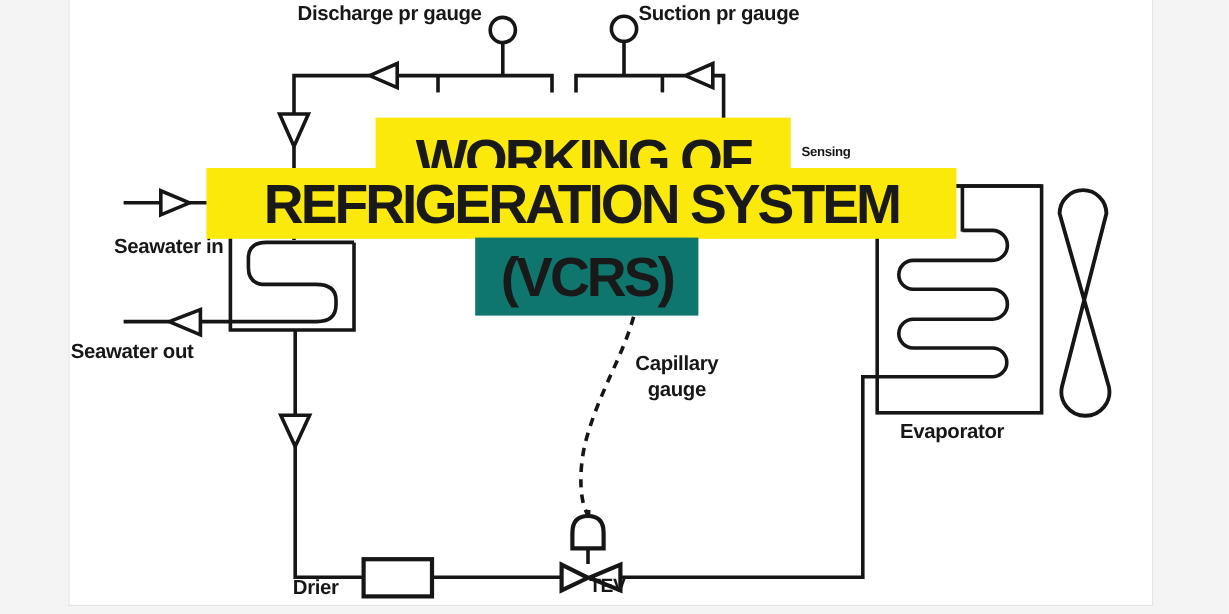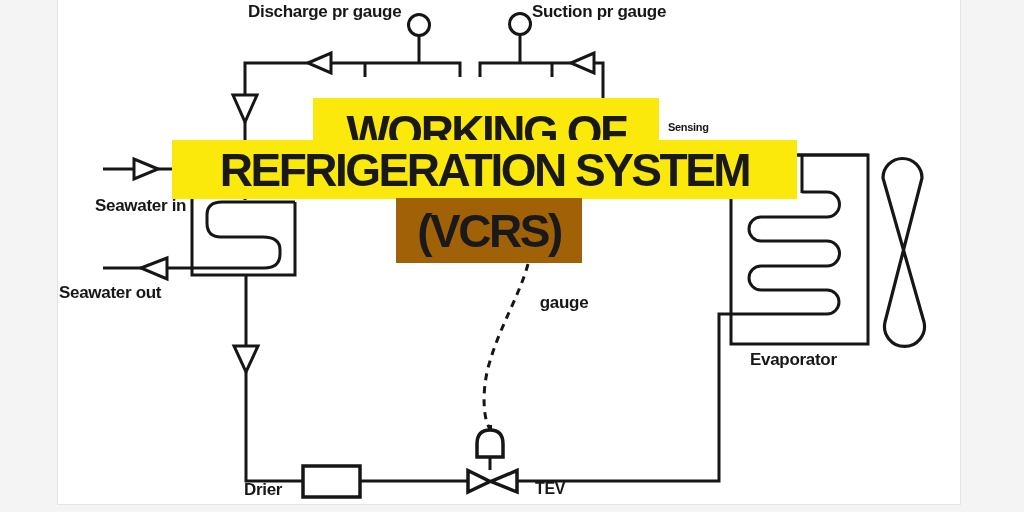--- a/index.html
+++ b/index.html
@@ -95,29 +95,30 @@
       <path stroke-width="3.5" d="M468,470.5 L468,492 L490,481.5 Z M517,470.5 L517,492 L491,481.5 Z"></path>
     </g>
   </svg>
 
   <div class="lbl" style="left:248px;top:2px;">Discharge pr gauge</div>
   <div class="lbl" style="left:532px;top:2px;">Suction pr gauge</div>
   <div class="lbl small" style="left:668px;top:121px;">Sensing</div>
   <div class="lbl" style="left:67px;top:196px;margin-left:28px;">Seawater in</div>
   <div class="lbl" style="left:59px;top:283px;">Seawater out</div>
   <div class="lbl center cap2" style="left:505px;top:292px;width:118px;">
+    <span>Capillary</span>
     <span>gauge</span>
   </div>
   <div class="lbl" style="left:750px;top:350px;">Evaporator</div>
   <div class="lbl" style="left:244px;top:480px;">Drier</div>
-  <div class="lbl" style="left:535px;top:480px;font-size:16px;">TEV</div>
+  <div class="lbl" style="left:491px;top:480px;font-size:16px;">TEV</div>
 
   <div class="hl" style="left: 313px; top: 74px; width: 346px; height: 67px; background: rgb(250, 233, 10); margin-top: 24px;">
     <span style="color: rgb(25, 25, 25);">WORKING OF</span>
   </div>
   <div class="hl" style="left: 172px; top: 140px; width: 625px; height: 59px; background: rgb(250, 233, 10);">
     <span style="color: rgb(25, 25, 25);">REFRIGERATION SYSTEM</span>
   </div>
-  <div class="hl" style="left: 396px; top: 198px; width: 186px; height: 65px; background: #a16207;">
+  <div class="hl" style="left: 396px; top: 198px; width: 186px; height: 65px; background: #0f766e;">
     <span style="color: rgb(25, 25, 25);">(VCRS)</span>
   </div>
 
 </div>
 
 </body></html>

